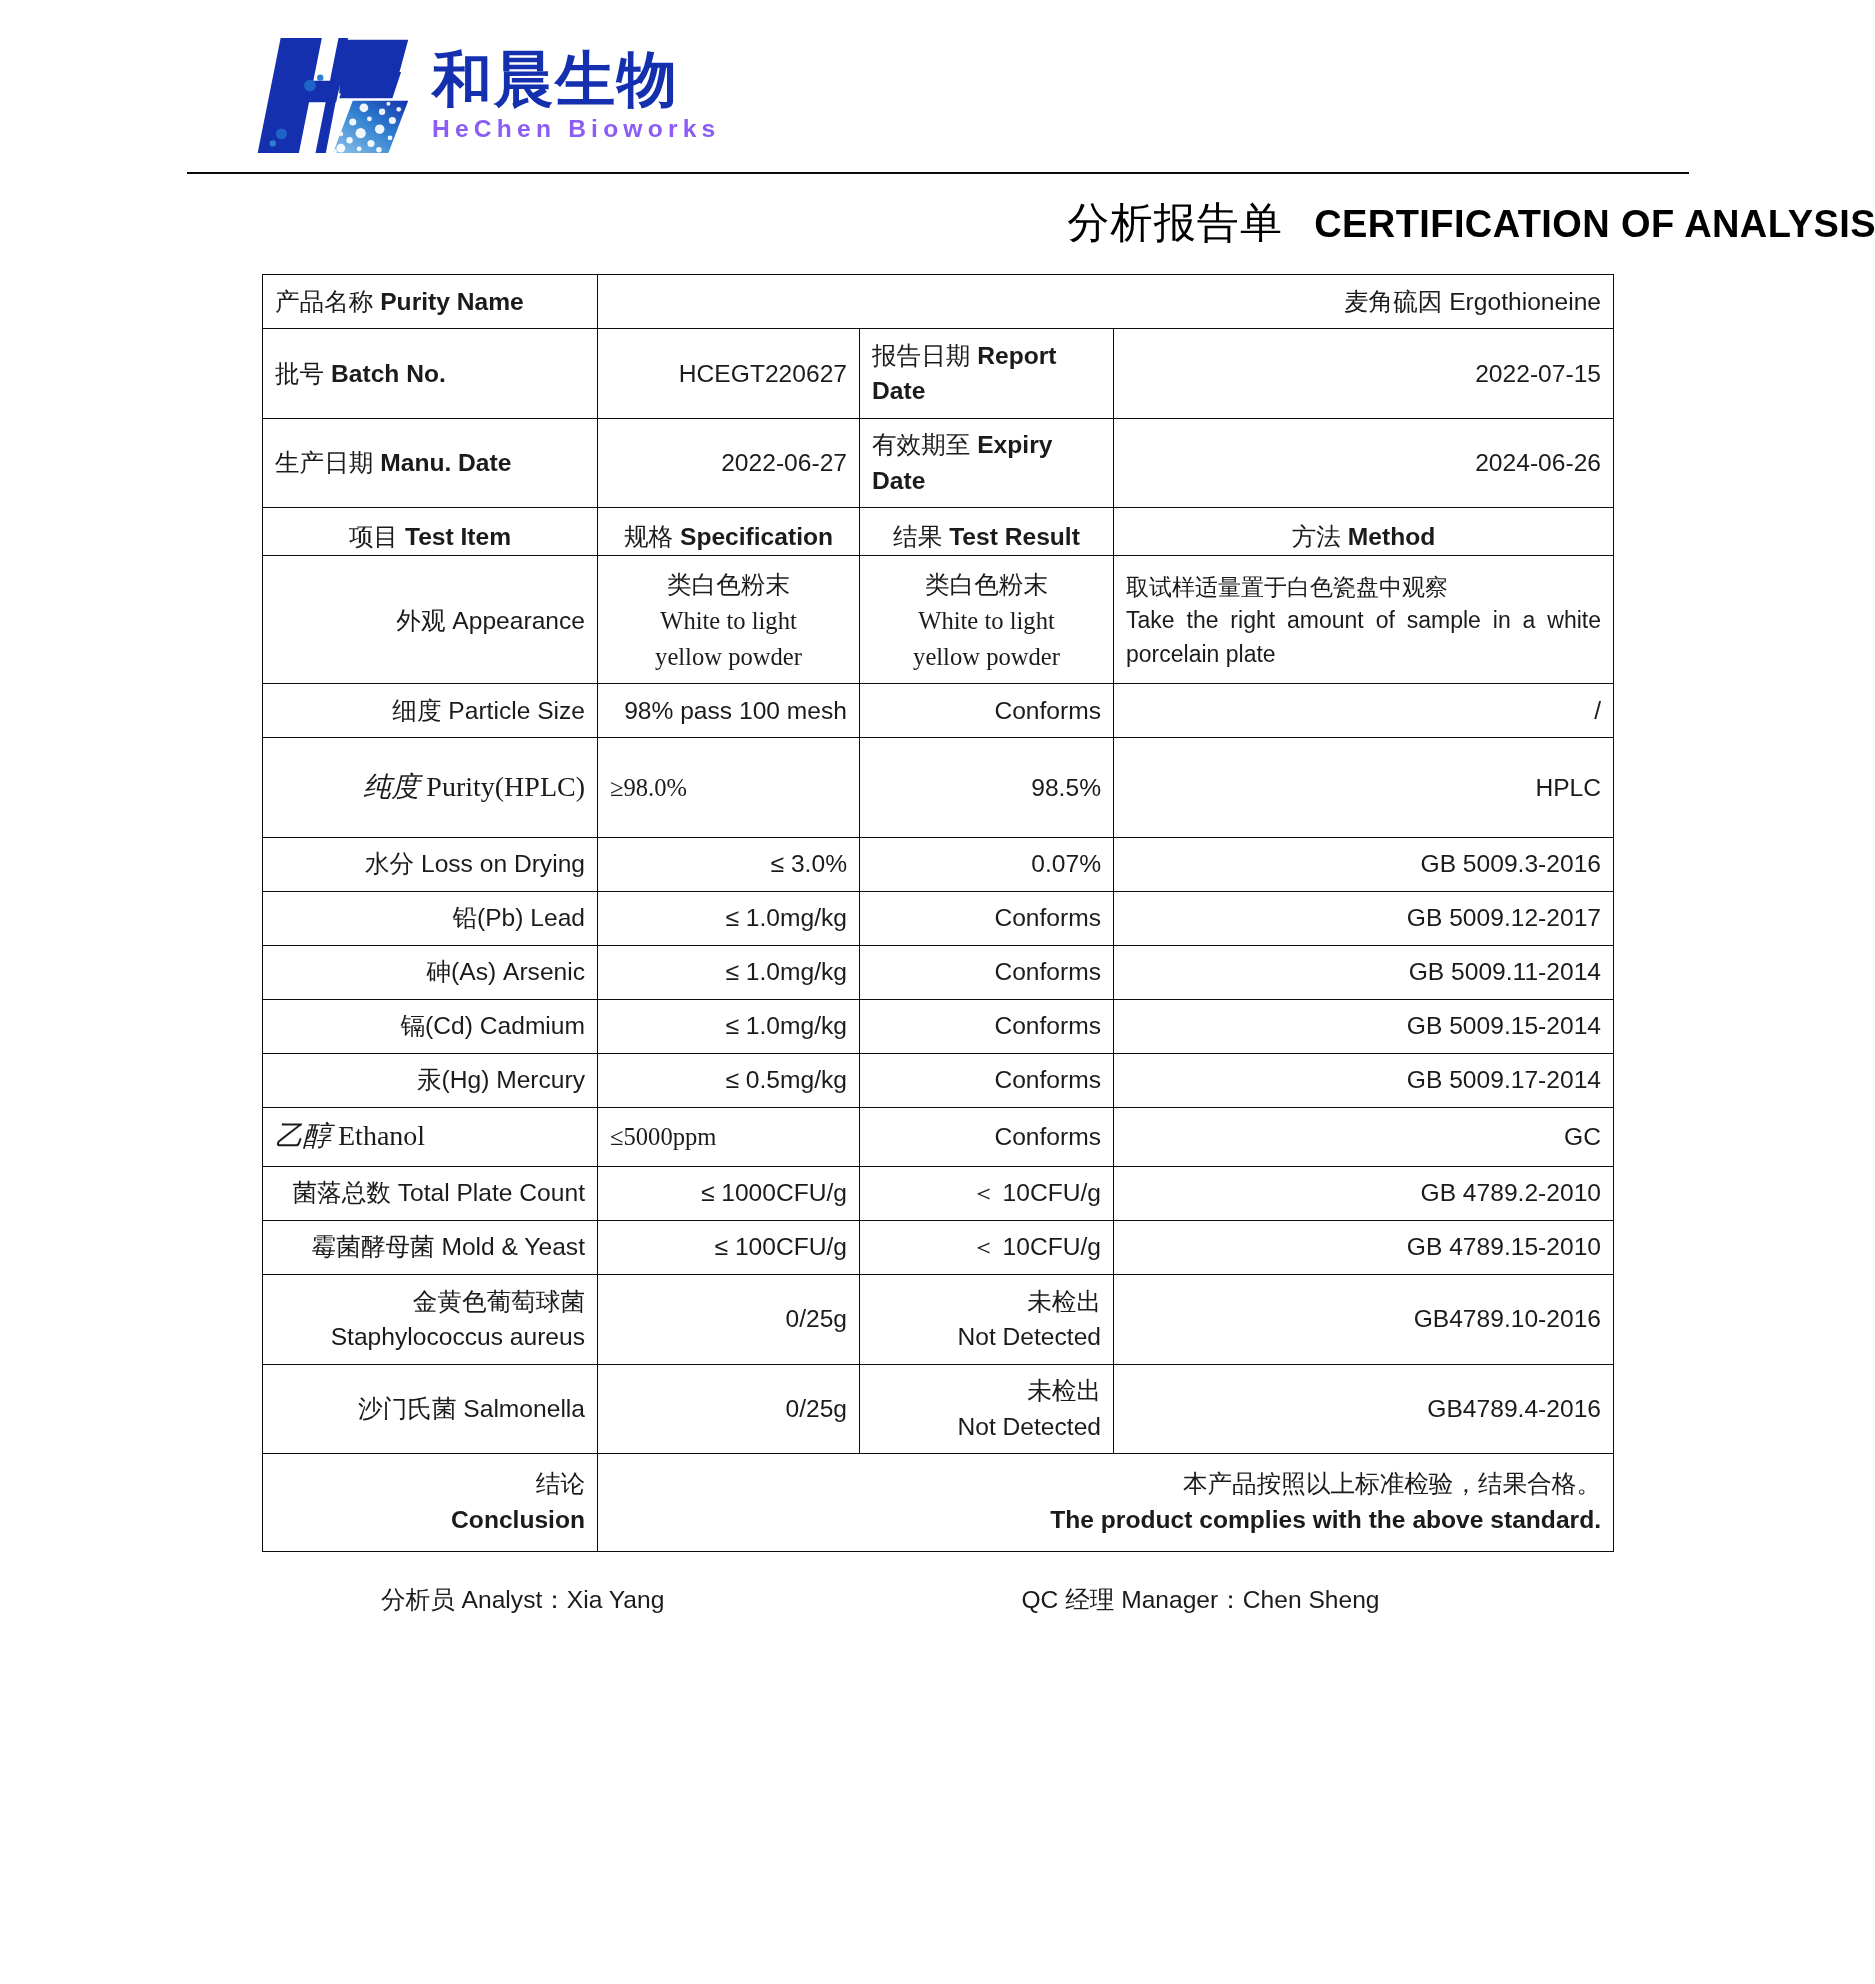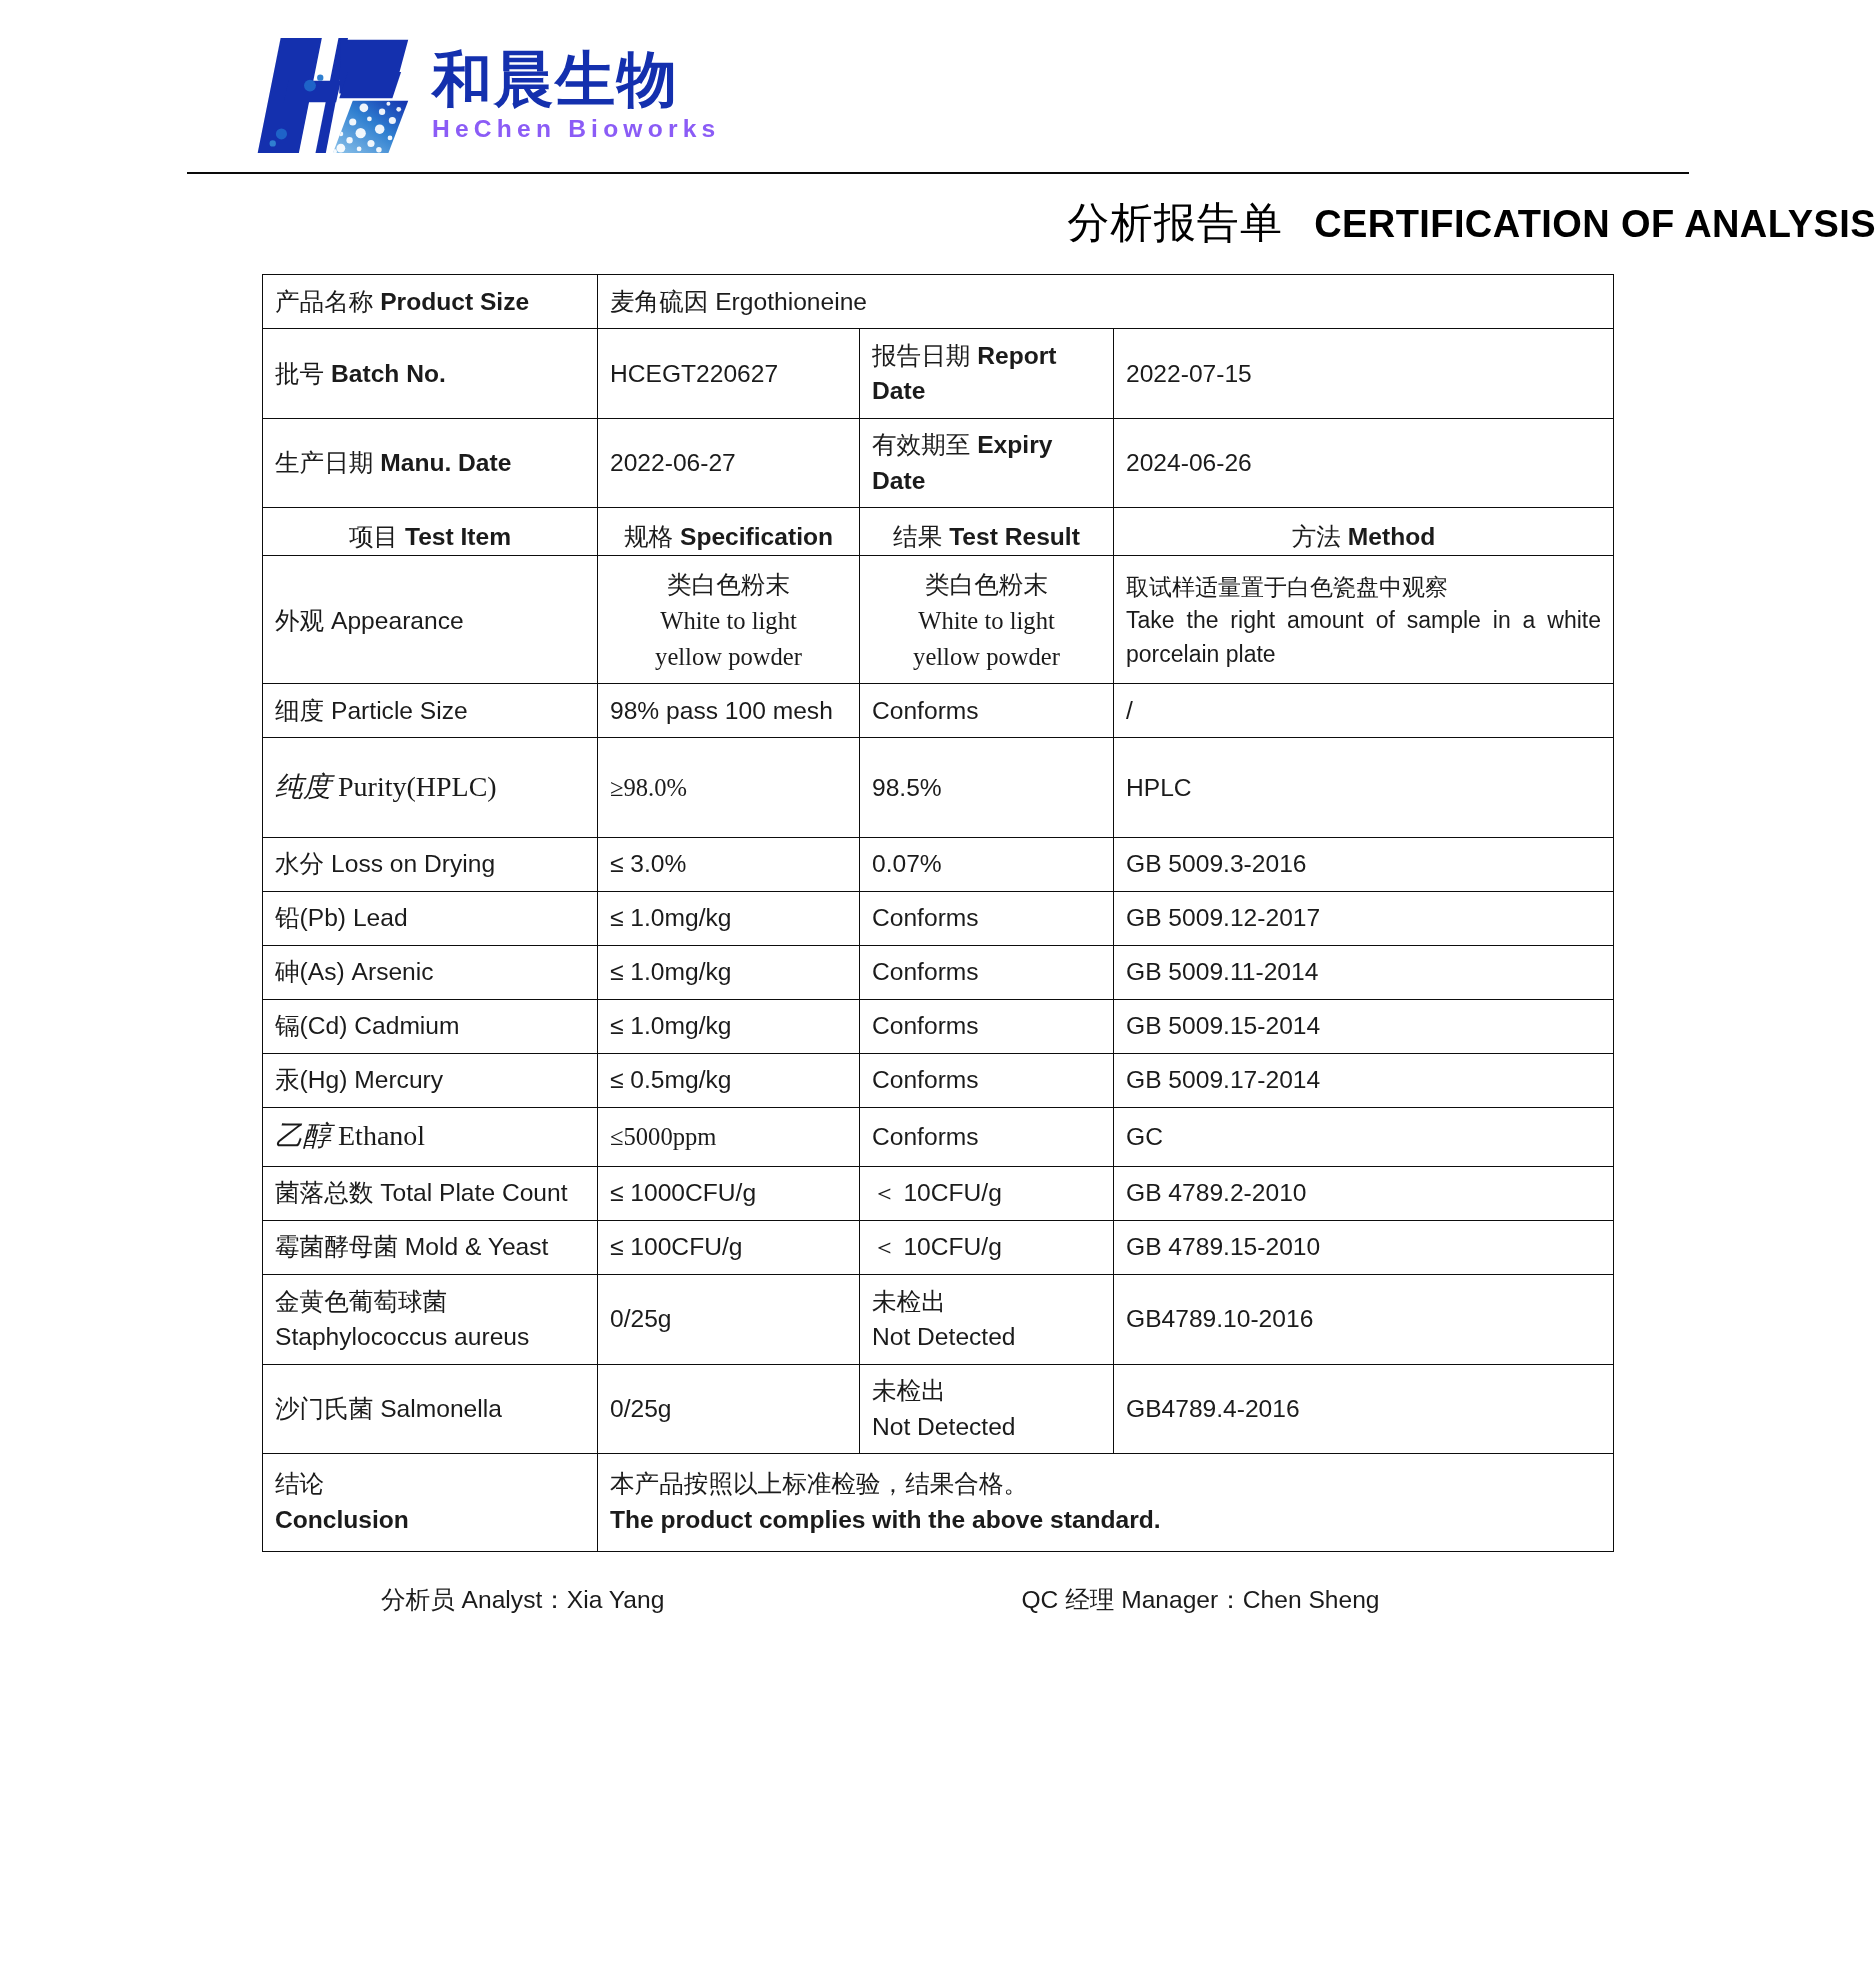--- a/index.html
+++ b/index.html
@@ -109,20 +109,21 @@
     color: #1b1b1b;
   }
   .lbl {
     font-family: "Liberation Sans", sans-serif;
   }
   .lbl b {
     font-weight: 700;
   }
   .val {
     font-family: "Liberation Sans", sans-serif;
+    text-align: right;
   }
   .serif { font-family: "Liberation Serif", serif; }
 
   .c1 { width: 335px; }
   .c2 { width: 262px; }
   .c3 { width: 254px; }
   .c4 { width: 500px; }
 
   .hdr-row td {
     text-align: center;
@@ -252,21 +253,21 @@
       <col class="c1">
         <col class="c2">
         <col class="c3">
         <col class="c4">
     </colgroup>
     <tbody>
 
       <tr>
         <td class="lbl">
           <span>产品名称</span>
-          <b>Product Size</b>
+          <b>Purity Name</b>
         </td>
         <td class="val" colspan="3">麦角硫因  Ergothioneine</td>
       </tr>
 
       <tr>
         <td class="lbl">
           <span>批号</span>
           <b>Batch No.</b>
         </td>
         <td class="val">HCEGT220627</td>

